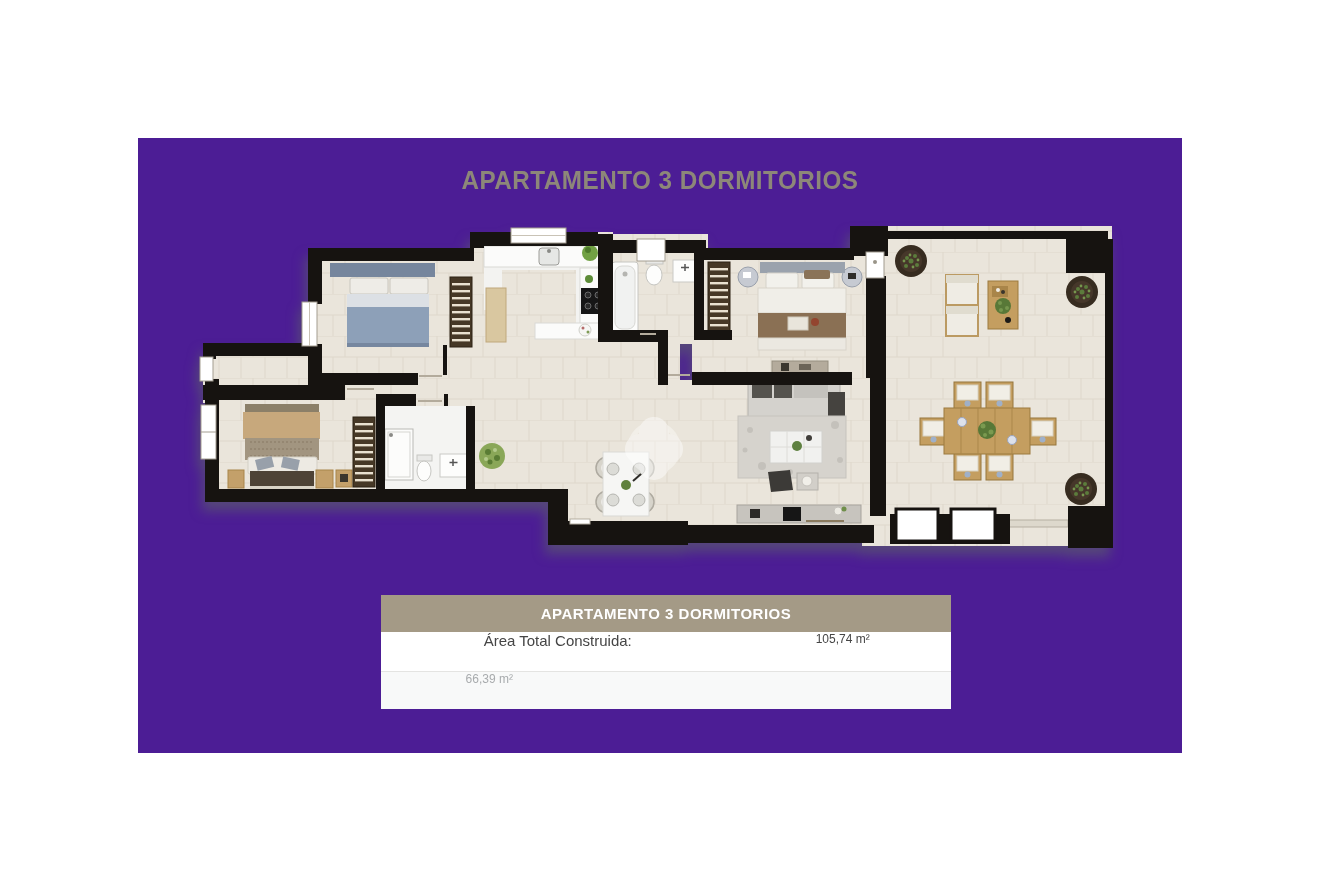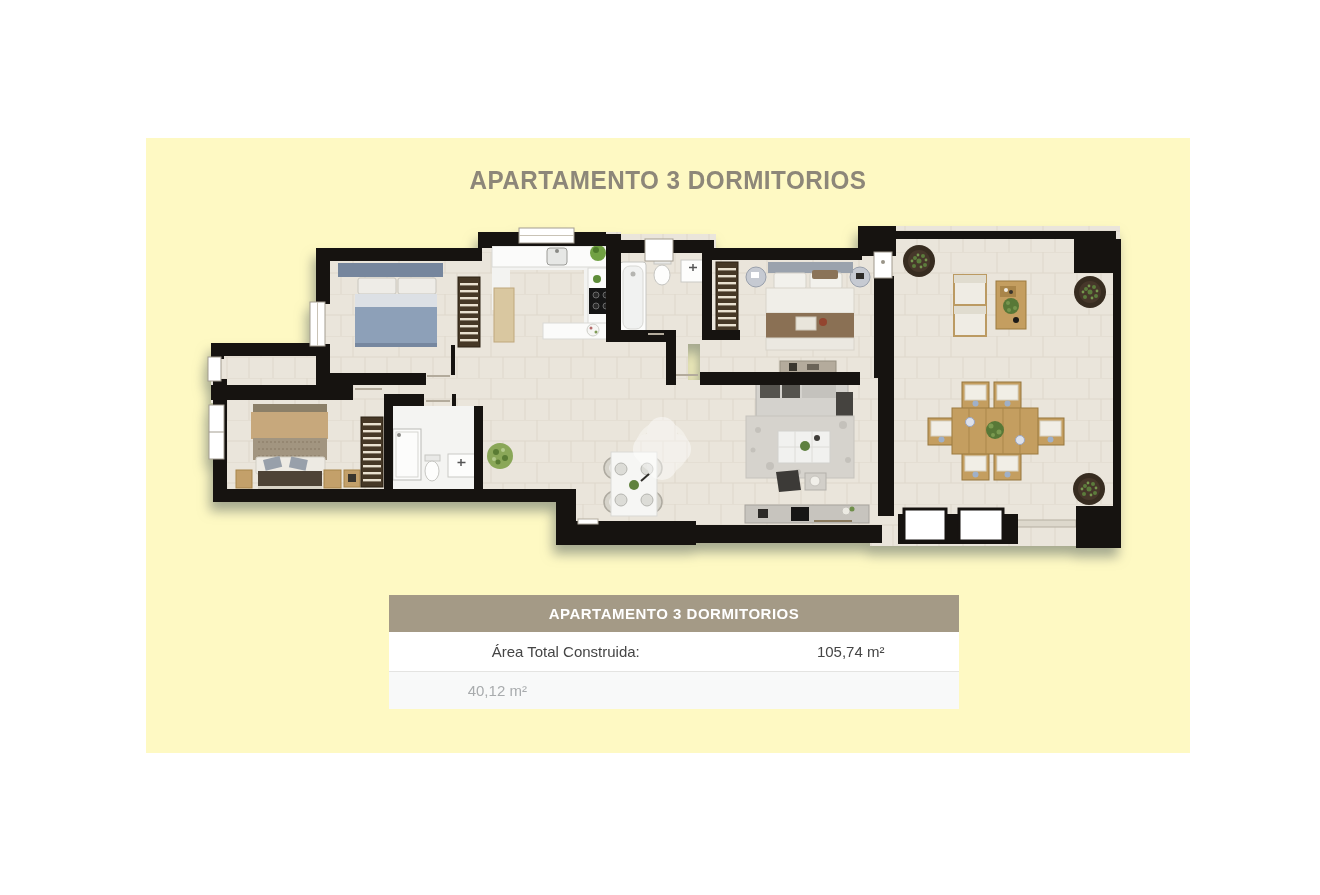--- a/index.html
+++ b/index.html
@@ -1,32 +1,32 @@
 <!DOCTYPE html>
 <html><head>
 <meta charset="utf-8">
 <style>
   html,body{margin:0;padding:0;background:#ffffff;}
   .stage{position:relative;width:1320px;height:895px;background:#ffffff;overflow:hidden;
          font-family:"Liberation Sans", sans-serif;}
-  .panel{position:absolute;left:146px;top:138px;width:1044px;height:615px;background:#fef9c3;}
+  .panel{position:absolute;left:138px;top:138px;width:1044px;height:615px;background:#4c1d95;}
   .page-title{position:absolute;left:0;top:28px;width:100%;text-align:center;
       font-size:25px;font-weight:bold;letter-spacing:.5px;color:#8d8779;margin:0;
       transform:scaleX(.97);}
   .plan-wrap{position:absolute;left:57px;top:82px;width:925px;height:350px;}
   .plan-wrap svg{filter:drop-shadow(-3px 9px 6px rgba(92,104,100,.55));}
   
   .info-table{position:absolute;left:243px;top:457px;width:570px;}
   .info-header{height:37px;line-height:37px;background:#a49a86;color:#ffffff;
       text-align:center;font-size:15px;font-weight:bold;letter-spacing:.5px;}
-  .info-row{display:flex;align-items:center;}
+  .info-row{display:flex;}
   .info-row.first{height:39px;background:#ffffff;color:#454545;border-bottom:1px solid #e4e4e2;}
   .info-row.second{height:37px;background:#f8f9f9;color:#a8abad;}
   .info-label{flex:0 0 62%;text-align:center;font-size:15px;}
-  .info-value{flex:0 0 38%;text-align:center;font-size:15px;}
+  .info-value{flex:0 0 38%;text-align:center;font-size:12px;}
 </style>
 </head>
 <body>
 
 <div class="stage">
   <div class="panel">
 
     <h1 class="page-title">APARTAMENTO 3 DORMITORIOS</h1>
 
     <div class="plan-wrap">
@@ -372,18 +372,18 @@
       </svg>
     </div>
 
     <div class="info-table">
       <div class="info-header">APARTAMENTO 3 DORMITORIOS</div>
       <div class="info-row first">
         <div class="info-label">Área Total Construida:</div>
         <div class="info-value">105,74 m²</div>
       </div>
       <div class="info-row second">
-        <div class="info-value">40,12 m²</div>
+        <div class="info-value">66,39 m²</div>
       </div>
     </div>
 
   </div>
 </div>
 
 </body></html>

